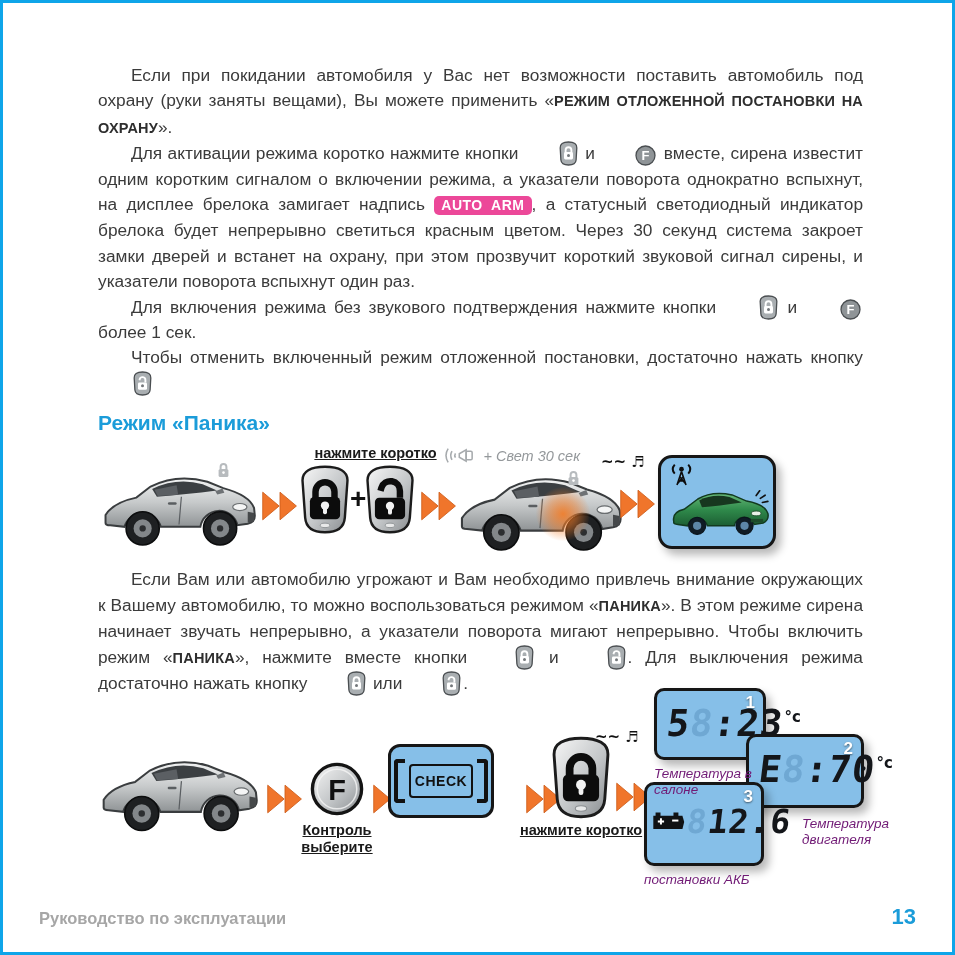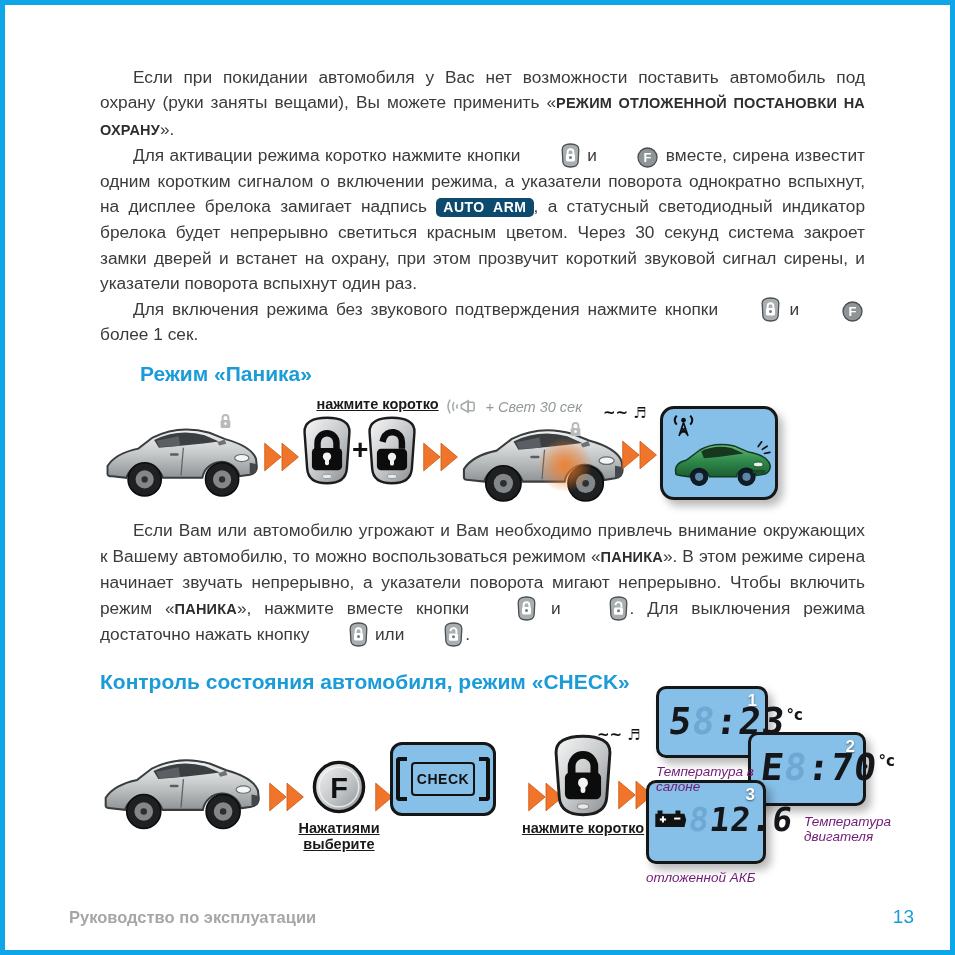--- a/index.html
+++ b/index.html
@@ -1,25 +1,25 @@
 <!DOCTYPE html>
 <html><head>
 <meta charset="utf-8">
 <style>
   html,body{margin:0;padding:0;background:#fff;}
   .page{position:relative;width:955px;height:955px;background:#fff;overflow:hidden;
-        font-family:"Liberation Sans",sans-serif;color:#3b3b3b;border:5px solid #0ea5e9;box-sizing:border-box;}
+        font-family:"Liberation Sans",sans-serif;color:#3b3b3b;border:3px solid #0ea5e9;box-sizing:border-box;}
   .content{position:absolute;left:95px;top:60px;width:765px;}
   p.bp{margin:0;font-size:17.3px;line-height:25.4px;text-align:justify;text-indent:33px;}
   .sc{font-weight:bold;font-size:14.5px;letter-spacing:.2px;color:#2e2e2e;}
-  .autoarm{background:#0c4a6e;color:#fff;font-weight:bold;font-size:14px;letter-spacing:.5px;
+  .autoarm{background:#ec4899;color:#fff;font-weight:bold;font-size:14px;letter-spacing:.5px;
            padding:1px 7px 2px;border-radius:5px;white-space:nowrap;}
   .ic{display:inline-block;vertical-align:-7px;margin:0 2px;line-height:0;}
   h2.sect{margin:0;color:#1b9cd9;font-size:21px;font-weight:bold;}
-  #panic-h{margin-top:15px;margin-left:40px;}
+  #panic-h{margin-top:15px;}
   #check-h{margin-top:22px;}
   .diagram{position:relative;}
   #panic-diagram{height:128px;margin-top:4px;}
   #check-diagram{height:204px;margin-top:8px;}
   #panic-para{margin-top:0;}
   .abs{position:absolute;}
   .dlabel{font-weight:bold;font-size:14.5px;color:#1a1a1a;text-align:center;line-height:1.12;text-decoration:underline;}
   .ital{font-style:italic;color:#94989b;font-size:14.5px;}
   .plus{font-weight:bold;font-size:28px;color:#111;}
   .notes{font-weight:bold;font-size:15px;color:#111;font-family:"DejaVu Sans",sans-serif;white-space:nowrap;}
@@ -35,23 +35,23 @@
         vertical-align:14px;margin-left:1px;}
   .lcd-label{position:absolute;font-style:italic;color:#701a75;font-size:13.5px;line-height:1.18;z-index:8;}
   .check-box{display:flex;align-items:center;justify-content:center;height:100%;}
   .cb-arm{width:11px;height:44px;border:4px solid #111;box-sizing:border-box;}
   .cb-l{border-right:none;border-radius:4px 0 0 4px;}
   .cb-r{border-left:none;border-radius:0 4px 4px 0;}
   .cb-txt{border:2.5px solid #111;border-radius:4px;padding:7px 4px;font-weight:bold;font-size:14px;
           color:#111;margin:0 4px;letter-spacing:.5px;}
   .flash{position:absolute;width:54px;height:54px;border-radius:50%;
          background:radial-gradient(circle,rgba(243,124,38,.9) 0%,rgba(243,124,38,.45) 40%,rgba(243,124,38,0) 72%);}
-  .footer{position:absolute;left:36px;right:36px;bottom:22px;display:flex;justify-content:space-between;align-items:baseline;margin-left:28px;}
+  .footer{position:absolute;left:36px;right:36px;bottom:22px;display:flex;justify-content:space-between;align-items:baseline;}
   .footer-text{color:#a6a6a6;font-weight:bold;font-size:16.5px;}
-  .page-num{color:#1b9cd9;font-weight:normal;font-size:19px;}
+  .page-num{color:#1b9cd9;font-weight:bold;font-size:22px;}
 </style>
 </head>
 <body>
 
 <svg width="0" height="0" style="position:absolute" aria-hidden="true">
   <defs>
     <linearGradient id="g-car" x1="0" y1="0" x2="0" y2="1">
       <stop offset="0" stop-color="#f2f3f3"></stop>
         <stop offset=".5" stop-color="#c6c9ca"></stop>
         <stop offset="1" stop-color="#8f9395"></stop>
@@ -171,20 +171,26 @@
           </svg></span> вместе, сирена известит одним коротким сигналом о включении режима, а указатели поворота однократно вспыхнут, на дисплее брелока замигает надпись <span class="autoarm">AUTO ARM</span>, а статусный светодиодный индикатор брелока будет непрерывно светиться красным цветом. Через 30 секунд система закроет замки дверей и встанет на охрану, при этом прозвучит короткий звуковой сигнал сирены, и указатели поворота вспыхнут один раз.</p>
     <p class="bp">Для включения режима без звукового подтверждения нажмите кнопки <span class="ic"><svg width="19" height="25" viewBox="0 0 19 25">
             <path d="M9.5 1 C15 1 18.2 3 17.8 7 L17.1 19 C16.8 23 13.8 24 9.5 24 C5.2 24 2.2 23 1.9 19 L1.2 7 C0.8 3 4 1 9.5 1 Z" fill="#a9aeb1" stroke="#4a4e51" stroke-width="1.3"></path>
             <path d="M6.6 11.5 v-2.3 a2.9 2.9 0 0 1 5.8 0 v2.3" fill="none" stroke="#fff" stroke-width="1.9"></path>
             <rect x="5" y="11" width="9" height="7.5" rx="1.4" fill="#fff"></rect>
             <circle cx="9.5" cy="14.5" r="1.5" fill="#73777a"></circle>
           </svg></span> и <span class="ic"><svg width="21" height="21" viewBox="0 0 21 21">
             <circle cx="10.5" cy="10.5" r="9.5" fill="#8f9497" stroke="#4a4e51" stroke-width="1.3"></circle>
             <text x="10.5" y="15" text-anchor="middle" font-family="Liberation Sans, sans-serif" font-size="13" font-weight="bold" fill="#fff">F</text>
           </svg></span> более 1 сек.</p>
+    <p class="bp">Чтобы отменить включенный режим отложенной постановки, достаточно нажать кнопку <span class="ic"><svg width="19" height="25" viewBox="0 0 19 25">
+            <path d="M9.5 1 C15 1 18.2 3 17.8 7 L17.1 19 C16.8 23 13.8 24 9.5 24 C5.2 24 2.2 23 1.9 19 L1.2 7 C0.8 3 4 1 9.5 1 Z" fill="#a9aeb1" stroke="#4a4e51" stroke-width="1.3"></path>
+            <path d="M12.4 11.5 v-2.4 a2.9 2.9 0 0 0 -5.7 -0.8 l-0.3 1" fill="none" stroke="#fff" stroke-width="1.9"></path>
+            <rect x="5" y="11.5" width="9" height="7.3" rx="1.4" fill="#fff"></rect>
+            <circle cx="9.5" cy="14.8" r="1.5" fill="#73777a"></circle>
+          </svg></span></p>
 
     <h2 class="sect" id="panic-h">Режим «Паника»</h2>
 
     <div class="diagram" id="panic-diagram">
       <div class="abs dlabel" style="left:205px;top:6px;width:145px;">нажмите коротко</div>
       <svg class="abs" style="left:2px;top:22px;" width="158" height="89">
           <use href="#sym-suv"></use>
         </svg>
       <svg class="abs" style="left:118px;top:22px;" width="15" height="19">
           <use href="#sym-lock-gray"></use>
@@ -244,34 +250,33 @@
             <path d="M6.6 11.5 v-2.3 a2.9 2.9 0 0 1 5.8 0 v2.3" fill="none" stroke="#fff" stroke-width="1.9"></path>
             <rect x="5" y="11" width="9" height="7.5" rx="1.4" fill="#fff"></rect>
             <circle cx="9.5" cy="14.5" r="1.5" fill="#73777a"></circle>
           </svg></span> или <span class="ic"><svg width="19" height="25" viewBox="0 0 19 25">
             <path d="M9.5 1 C15 1 18.2 3 17.8 7 L17.1 19 C16.8 23 13.8 24 9.5 24 C5.2 24 2.2 23 1.9 19 L1.2 7 C0.8 3 4 1 9.5 1 Z" fill="#a9aeb1" stroke="#4a4e51" stroke-width="1.3"></path>
             <path d="M12.4 11.5 v-2.4 a2.9 2.9 0 0 0 -5.7 -0.8 l-0.3 1" fill="none" stroke="#fff" stroke-width="1.9"></path>
             <rect x="5" y="11.5" width="9" height="7.3" rx="1.4" fill="#fff"></rect>
             <circle cx="9.5" cy="14.8" r="1.5" fill="#73777a"></circle>
           </svg></span>.</p>
 
-    <h2 class="sect" id="check-h">Контроль состояния автомобиля, режим «CHECK»</h2>
 
     <div class="diagram" id="check-diagram">
       <svg class="abs" style="left:0;top:40px;" width="162" height="92">
           <use href="#sym-suv"></use>
         </svg>
       <svg class="abs" style="left:168px;top:80px;" width="38" height="30">
           <use href="#sym-arrows"></use>
         </svg>
       <svg class="abs" style="left:212px;top:58px;" width="54" height="54">
           <use href="#sym-fbtn"></use>
         </svg>
       <div class="abs dlabel" style="left:184px;top:118px;width:110px;">
-        <span style="display:block;">Нажатиями</span>
+        <span style="display:block;">Контроль</span>
         <span style="display:block;text-align:center;">выберите</span>
       </div>
       <svg class="abs" style="left:274px;top:80px;" width="38" height="30">
           <use href="#sym-arrows"></use>
         </svg>
       <div class="lcd" style="left:290px;top:40px;width:106px;height:74px;border-radius:12px;box-shadow:none;">
         <div class="check-box">
           <span class="cb-arm cb-l"></span>
           <span class="cb-txt">CHECK</span>
           <span class="cb-arm cb-r"></span>
@@ -301,21 +306,21 @@
       </div>
       <div class="lcd-label" style="left:656px;top:112px;width:110px;margin-left:48px;">Температура двигателя</div>
 
       <div class="lcd" style="left:546px;top:78px;width:120px;height:84px;z-index:3;">
         <span class="badge">3</span>
         <svg class="abs" style="left:5px;top:24px;" width="34" height="24">
             <use href="#sym-battery"></use>
           </svg>
         <div class="segrow" style="left:40px;top:20px;"><span class="seg" style="font-size:33px;"><span class="ghost">8</span><span>12</span><span>.</span><span>6</span></span></div>
       </div>
-      <div class="lcd-label" style="left:546px;top:168px;width:140px;">отложенной АКБ</div>
+      <div class="lcd-label" style="left:546px;top:168px;width:140px;">постановки АКБ</div>
     </div>
 
   </div>
 
   <div class="footer">
     <span class="footer-text">Руководство по эксплуатации</span>
     <span class="page-num">13</span>
   </div>
 </div>
 

